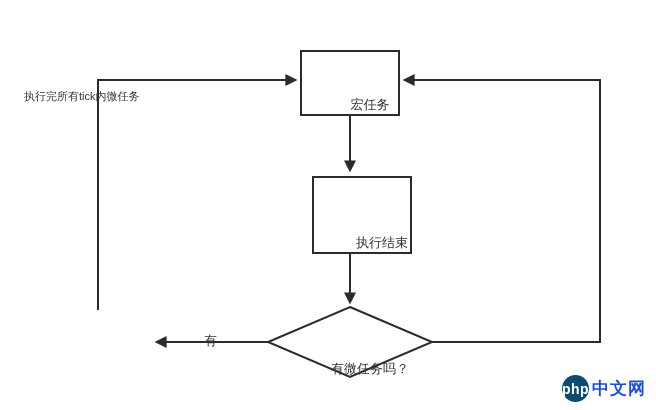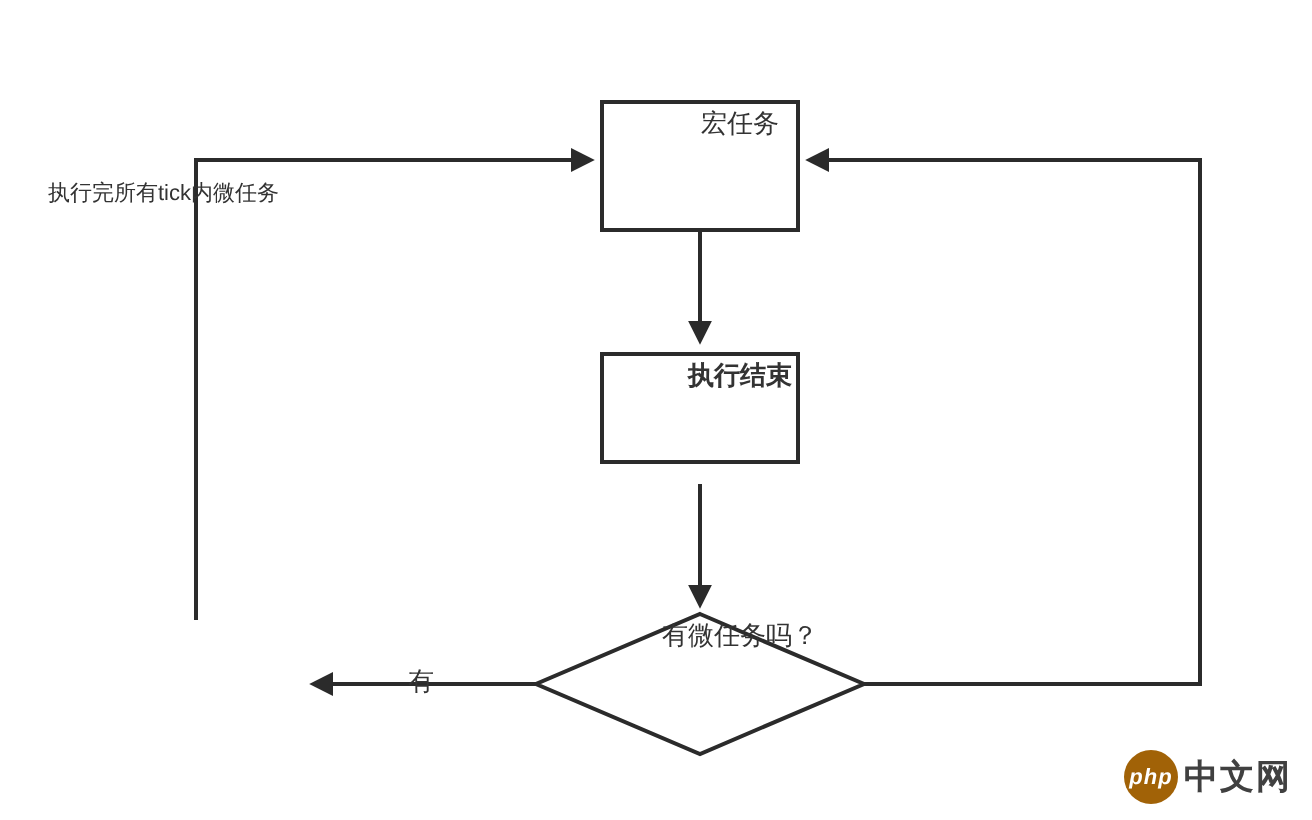--- a/index.html
+++ b/index.html
@@ -16,35 +16,35 @@
     overflow: hidden;
   }
   .wires {
     position: absolute;
     left: 0;
     top: 0;
   }
   .node {
     position: absolute;
     display: flex;
-    align-items: flex-start;
+    align-items: flex-end;
     justify-content: center;
     text-align: center;
     color: #333333;
     font-size: 13px;
     box-sizing: border-box;
     line-height: 1.5;
     padding-left: 40px;
   }
   .rect {
     border: 2px solid #2b2b2b;
     background: #ffffff;
   }
   .node-macro   { left: 300px; top: 50px;  width: 100px; height: 66px; }
-  .node-end     { left: 300px; top: 176px; width: 100px; height: 56px; font-weight: bold; }
+  .node-end     { left: 312px; top: 176px; width: 100px; height: 78px; }
   .node-micro   { left: 45px;  top: 310px; width: 108px; height: 64px; }
   .node-micro span { display: inline-block; max-width: 82px; }
   .decision-label { left: 270px; top: 308px; width: 160px; height: 70px; background: transparent; }
   .edge-label {
     position: absolute;
     color: #333333;
     font-size: 11px;
     white-space: nowrap;
   }
   .lbl-after { left: 24px;  top: 89px;  }
@@ -55,34 +55,33 @@
     left: 562px;
     top: 375px;
     display: flex;
     align-items: center;
     gap: 3px;
   }
   .logo-badge {
     width: 27px;
     height: 27px;
     border-radius: 50%;
-    background: #a16207;
+    background: #0c4a6e;
     color: #ffffff;
     font-weight: bold;
-    font-style: italic;
-    font-size: 11px;
+    font-size: 14px;
     display: flex;
     align-items: center;
     justify-content: center;
     letter-spacing: 0.5px;
   }
   .logo-text {
     font-size: 17px;
     font-weight: bold;
-    color: #404040;
+    color: #1d4ed8;
     letter-spacing: 1px;
   }
 </style>
 </head>
 <body>
 
 <div class="canvas">
 
   <svg class="wires" width="656" height="410" viewBox="0 0 656 410">
     <defs>

